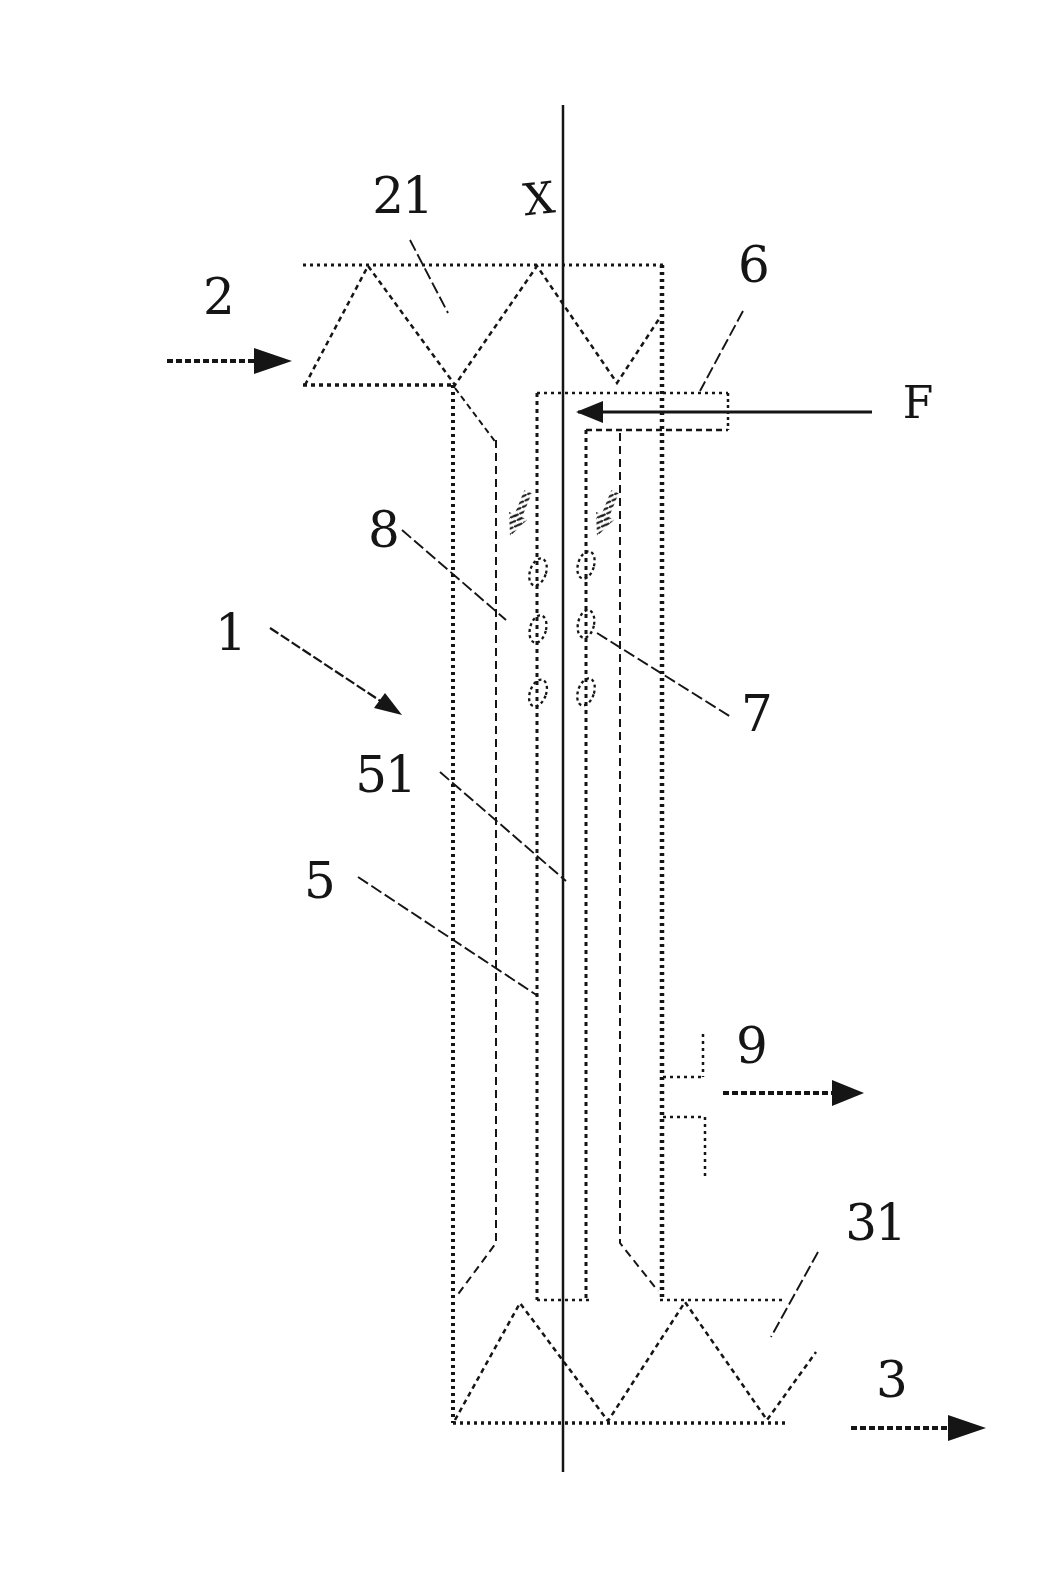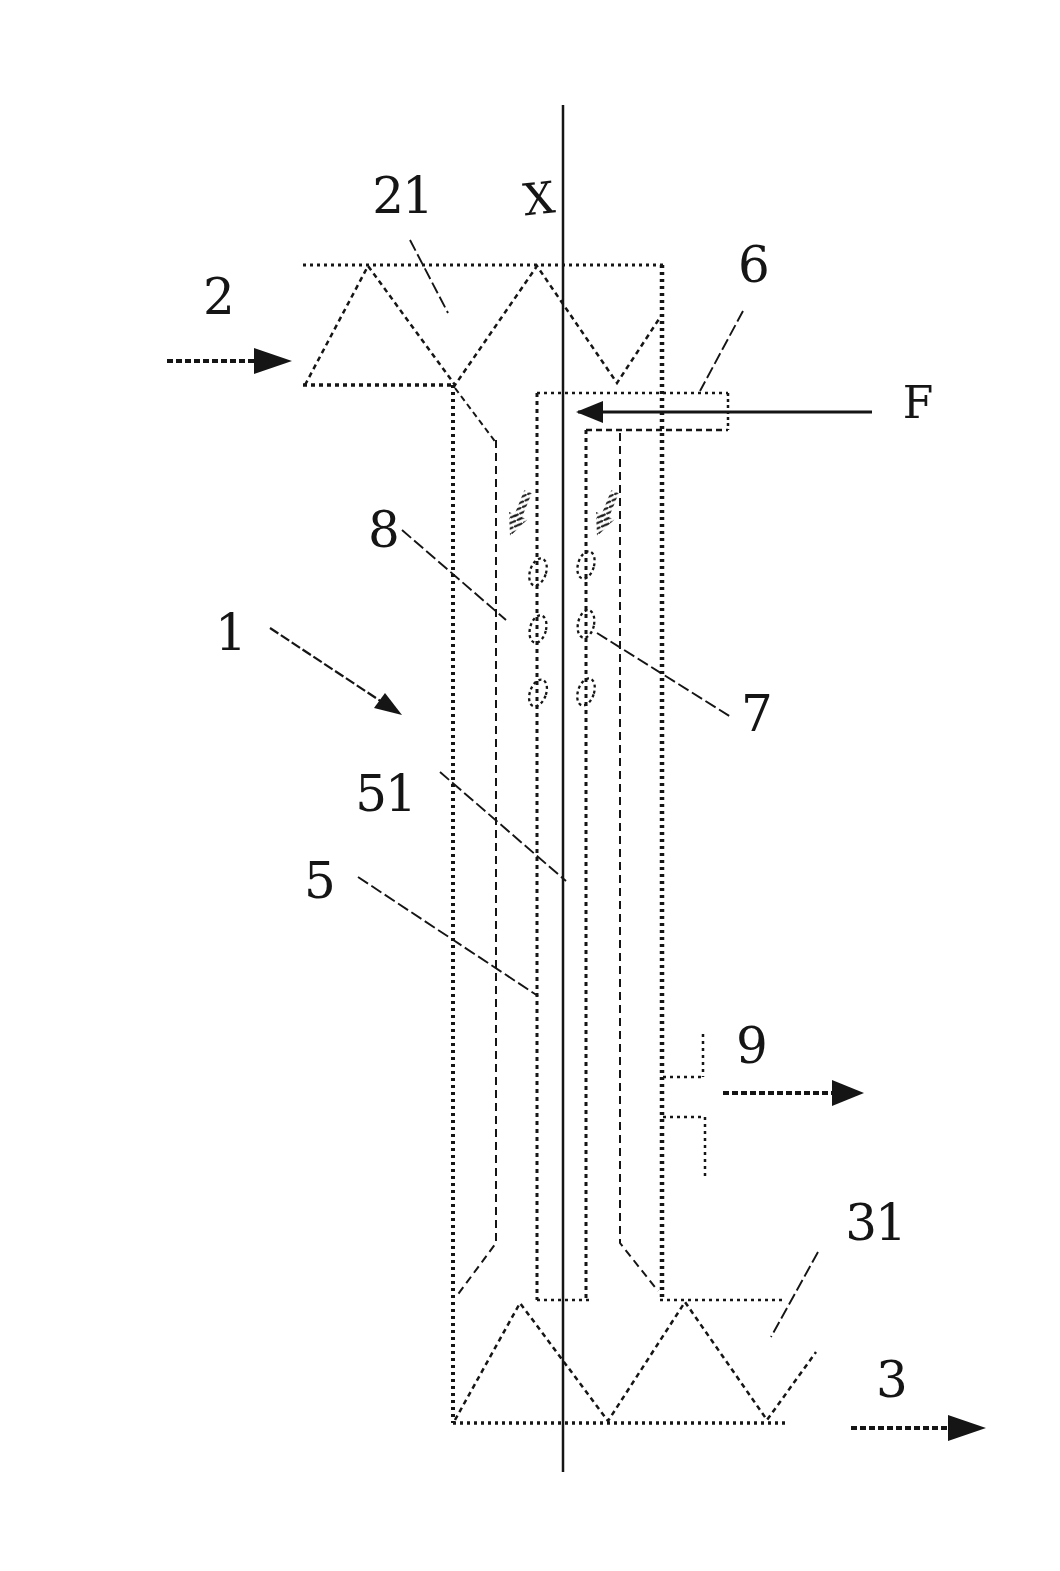--- a/index.html
+++ b/index.html
@@ -116,19 +116,19 @@
 </svg>
 
   <div class="lbl" style="left:402px;top:196px;">21</div>
   <div class="lbl small" style="left:538px;top:199px;transform:translate(-50%,-50%) rotate(-6deg);">X</div>
   <div class="lbl" style="left:218px;top:297px;">2</div>
   <div class="lbl" style="left:753px;top:265px;">6</div>
   <div class="lbl small" style="left:917px;top:403px;">F</div>
   <div class="lbl" style="left:383px;top:530px;">8</div>
   <div class="lbl" style="left:230px;top:633px;">1</div>
   <div class="lbl" style="left:756px;top:714px;">7</div>
-  <div class="lbl" style="left:385px;top:775px;margin-top:19px;">51</div>
+  <div class="lbl" style="left:385px;top:775px;">51</div>
   <div class="lbl" style="left:319px;top:881px;">5</div>
   <div class="lbl" style="left:751px;top:1046px;">9</div>
   <div class="lbl" style="left:875px;top:1223px;">31</div>
   <div class="lbl" style="left:891px;top:1380px;">3</div>
 
 </div>
 
 </body></html>

